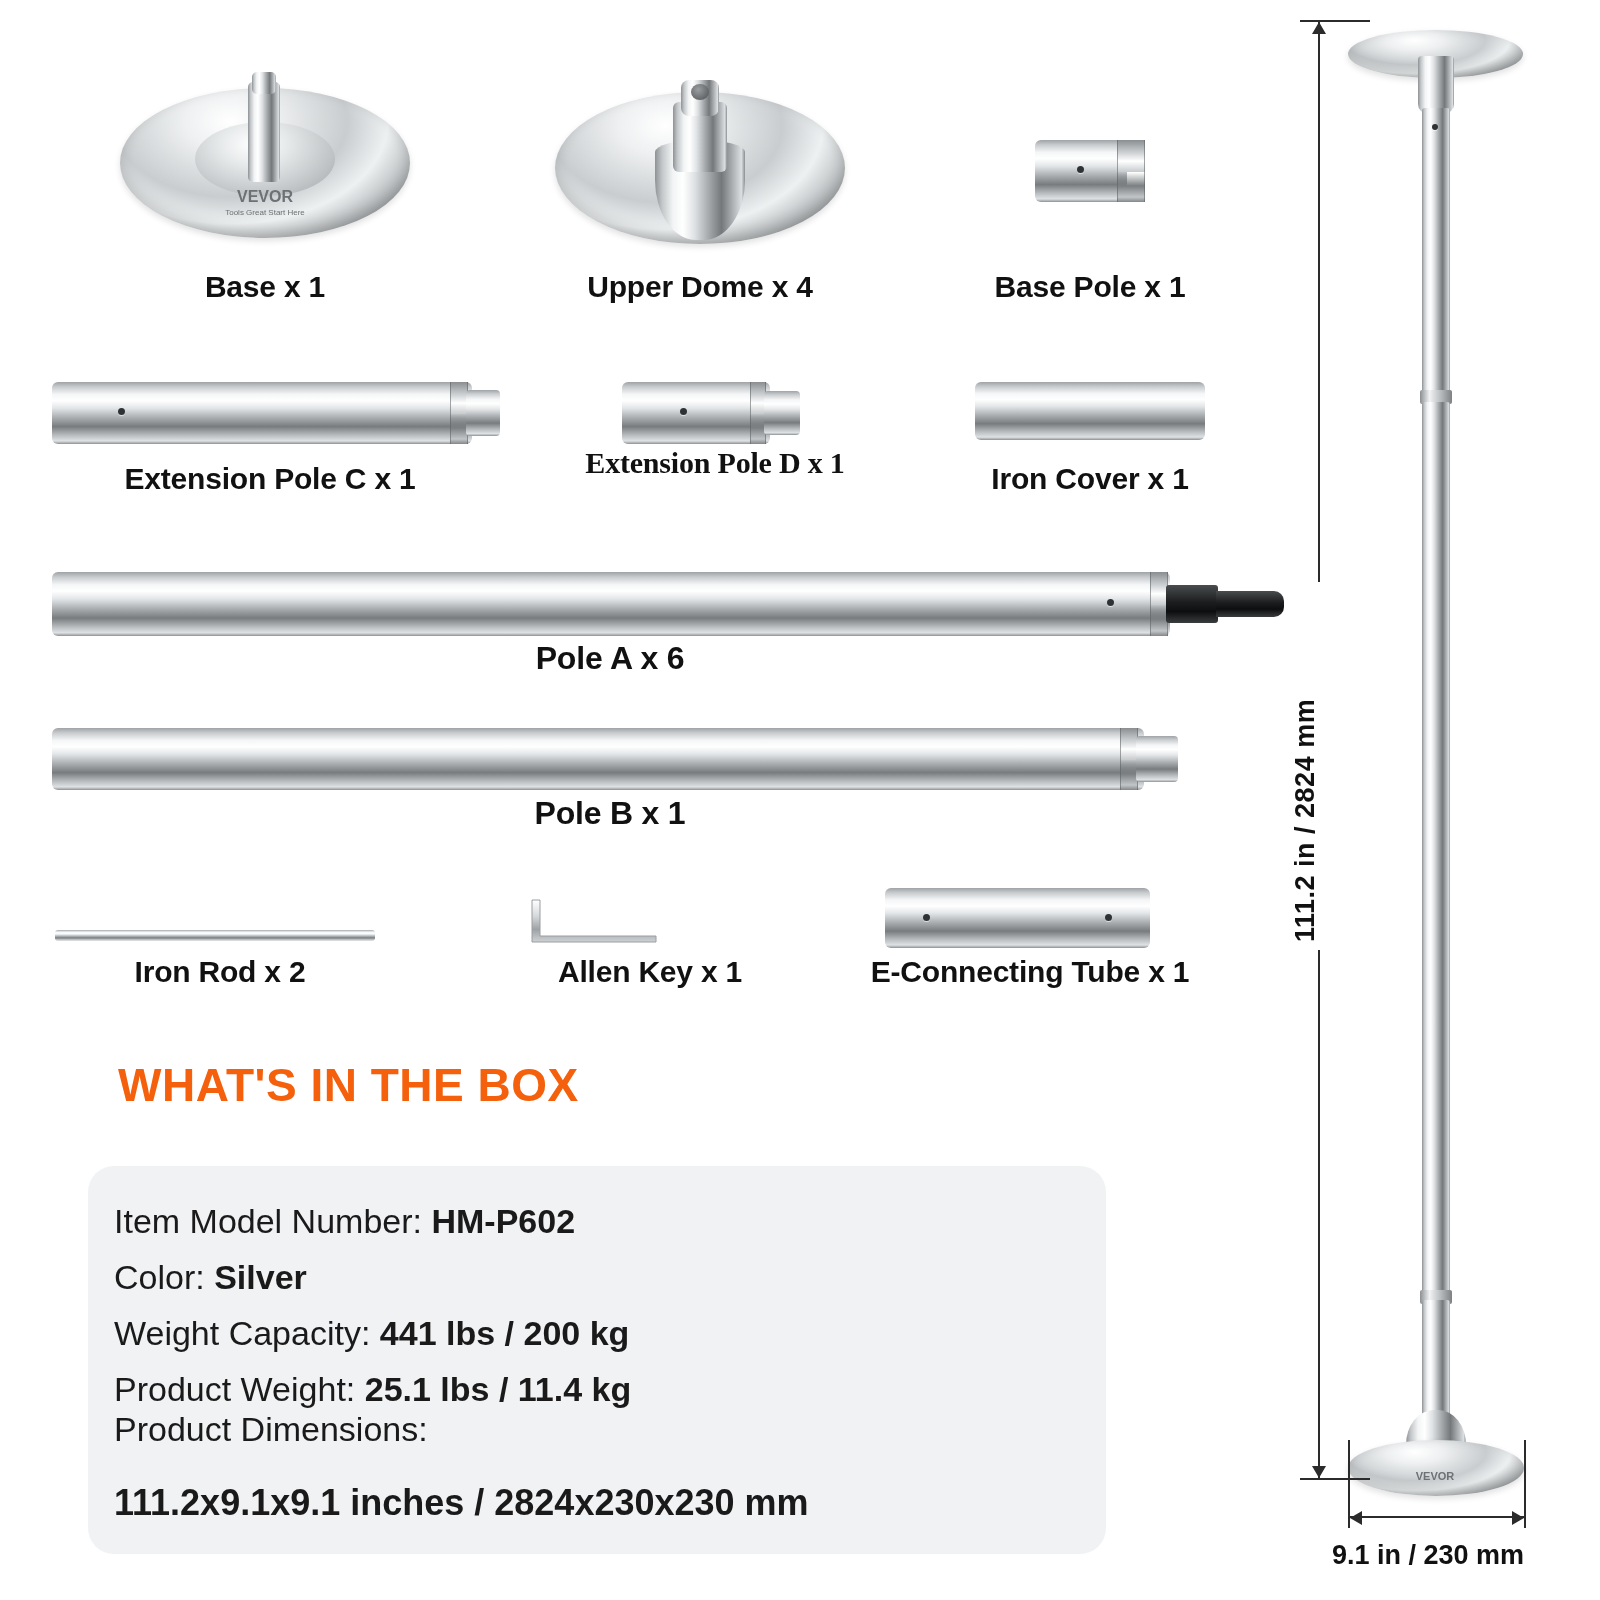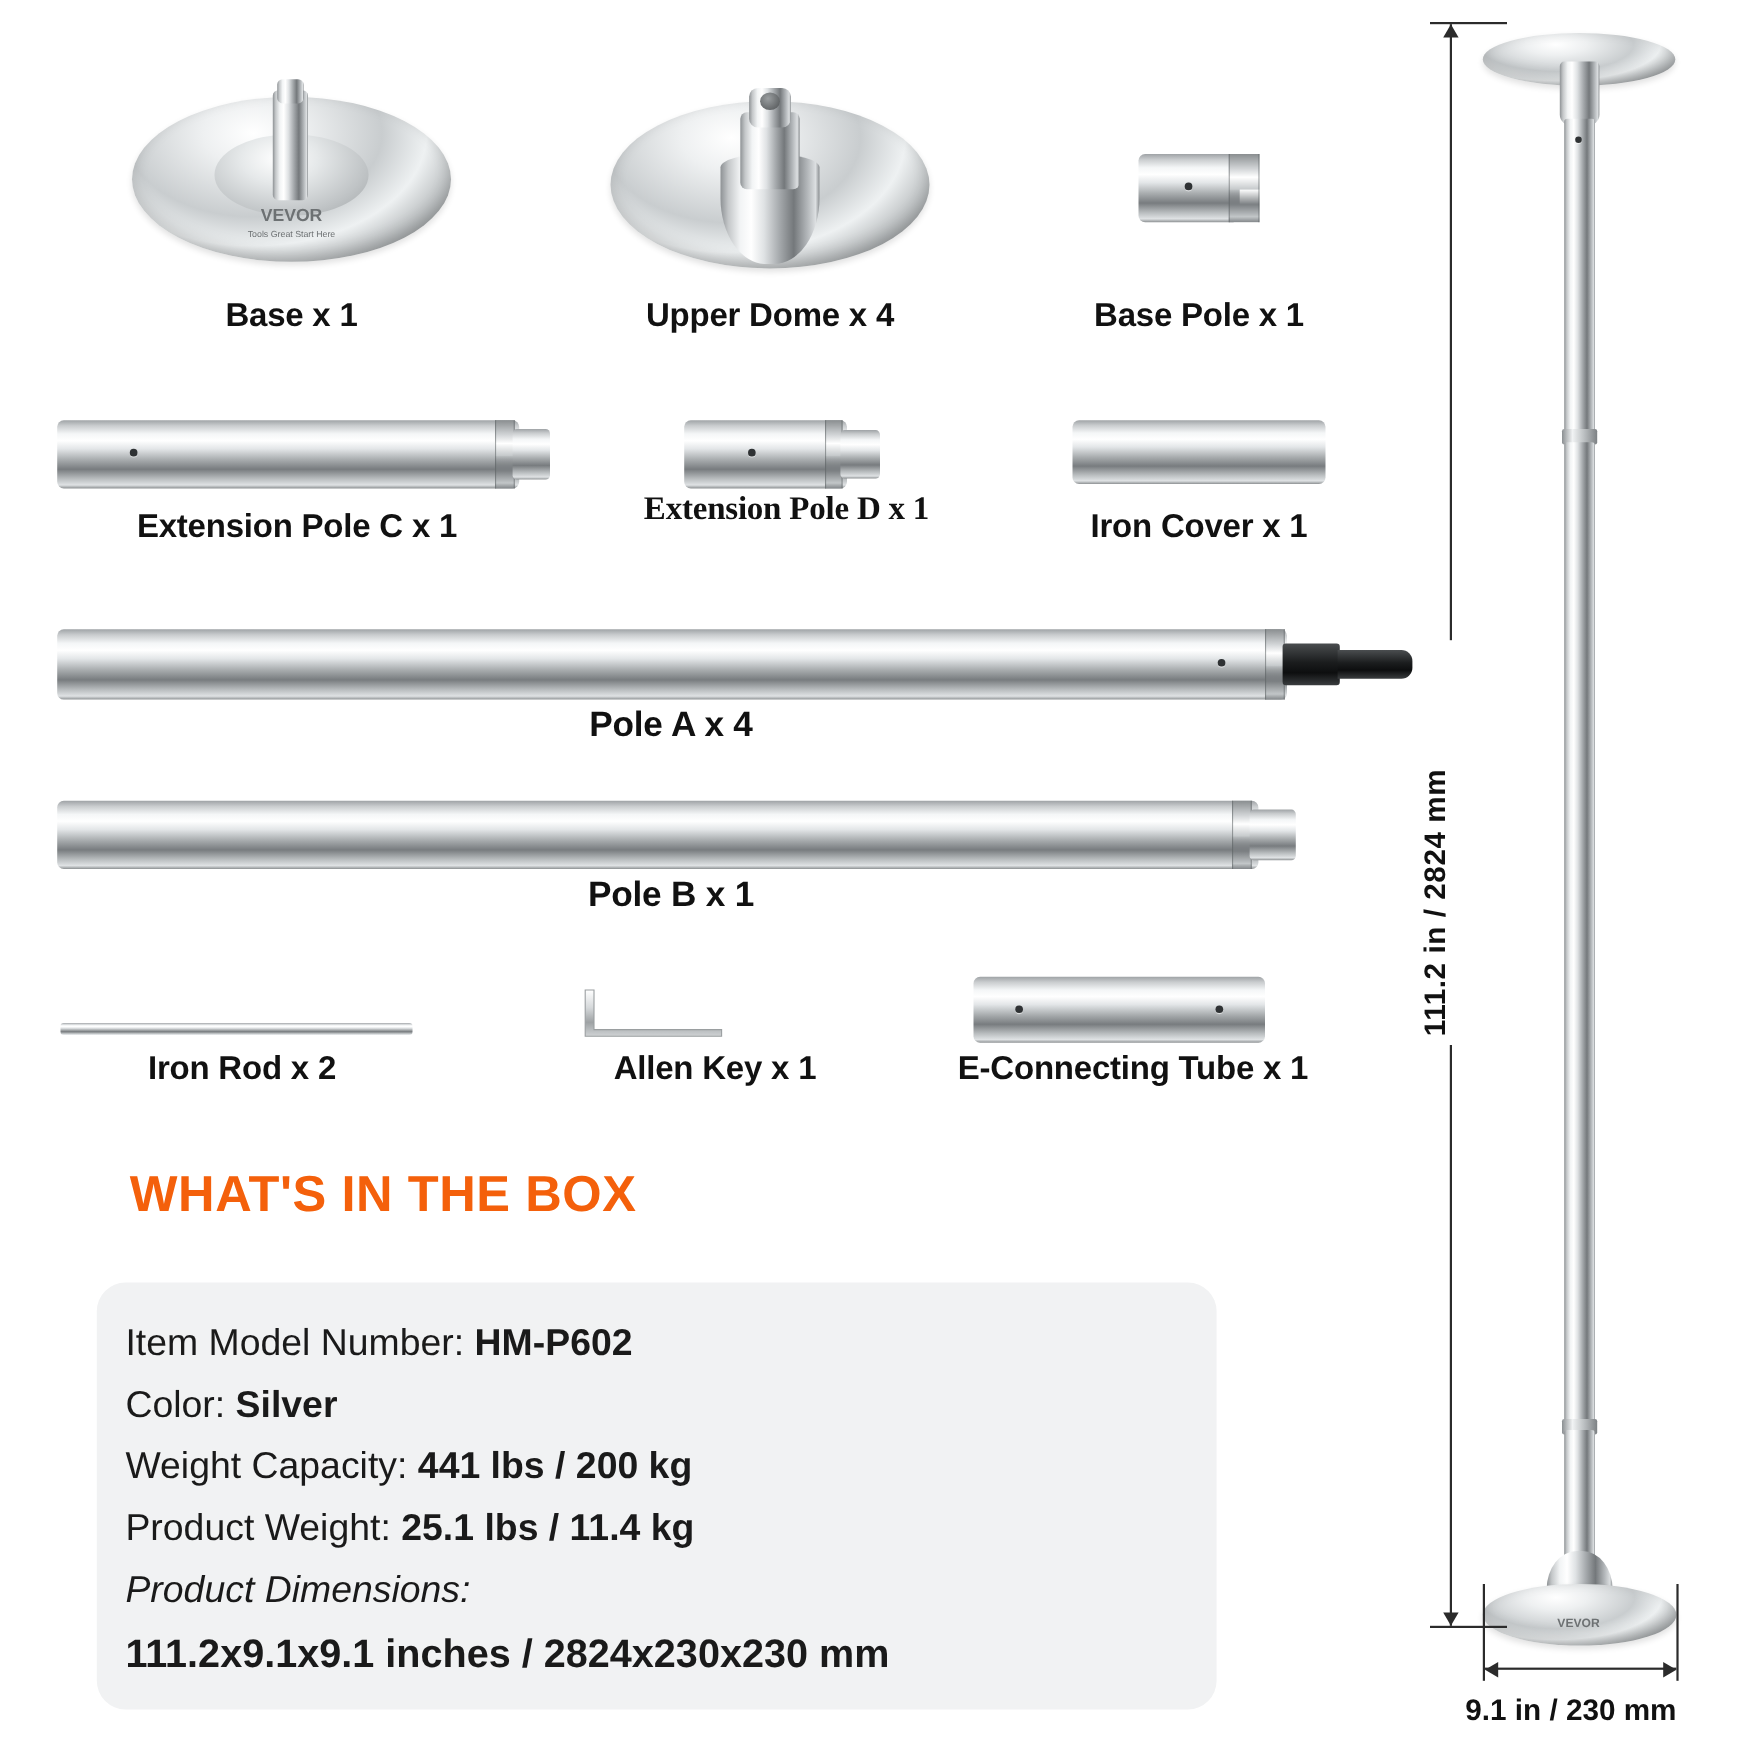--- a/index.html
+++ b/index.html
@@ -220,21 +220,21 @@
   </div>
   <div class="part-label" style="left:955px; top:462px; width:270px;">Iron Cover x 1</div>
 
   <div style="position:absolute; left:52px; top:572px; width:1225px; height:64px;">
     <div class="chrome-h" style="position:absolute; left:0; top:0; width:1118px; height:64px;"></div>
     <div class="band" style="left:1098px; width:16px;"></div>
     <div style="position:absolute; left:1114px; top:13px; width:52px; height:38px; background:linear-gradient(to bottom,#4a4d4f,#1b1d1e 45%,#0d0e0f 70%,#3a3d3f); border-radius:3px;"></div>
     <div style="position:absolute; left:1164px; top:19px; width:68px; height:26px; background:linear-gradient(to bottom,#4a4d4f,#1b1d1e 45%,#0d0e0f 70%,#3a3d3f); border-radius:0 10px 10px 0;"></div>
     <div class="hole" style="left:1055px; top:27px;"></div>
   </div>
-  <div class="part-label" style="left:400px; top:640px; width:420px; font-size:32px;">Pole A x 4</div>
+  <div class="part-label" style="left:400px; top:640px; width:420px; font-size:32px;">Pole A x 6</div>
 
   <div style="position:absolute; left:52px; top:728px; width:1130px; height:62px;">
     <div class="chrome-h" style="position:absolute; left:0; top:0; width:1092px; height:62px;"></div>
     <div class="band" style="left:1068px; width:16px;"></div>
     <div class="chrome-h" style="position:absolute; left:1084px; top:8px; width:42px; height:46px; border-radius:4px;"></div>
   </div>
   <div class="part-label" style="left:400px; top:795px; width:420px; font-size:32px;">Pole B x 1</div>
 
   <div style="position:absolute; left:55px; top:930px; width:320px; height:16px;">
     <div class="chrome-h" style="position:absolute; left:0; top:0; width:320px; height:11px; border-radius:3px;"></div>
@@ -275,21 +275,21 @@
       <b>Silver</b>
     </div>
     <div class="info-line" style="top:148px;">
       <span>Weight Capacity:</span>
       <b>441 lbs / 200 kg</b>
     </div>
     <div class="info-line" style="top:204px;">
       <span>Product Weight:</span>
       <b>25.1 lbs / 11.4 kg</b>
     </div>
-    <div class="info-line" style="top:260px;font-style:italic;">
+    <div class="info-line" style="top:244px;">
       <span>Product Dimensions:</span>
     </div>
     <div class="info-line" style="top:316px;">
       <b style="font-size:36px;">111.2x9.1x9.1 inches / 2824x230x230 mm</b>
     </div>
   </div>
 
   <div style="position:absolute; left:1330px; top:12px; width:230px; height:1510px;">
 
     <div class="disc" style="left:18px; top:18px; width:175px; height:48px;"></div>

